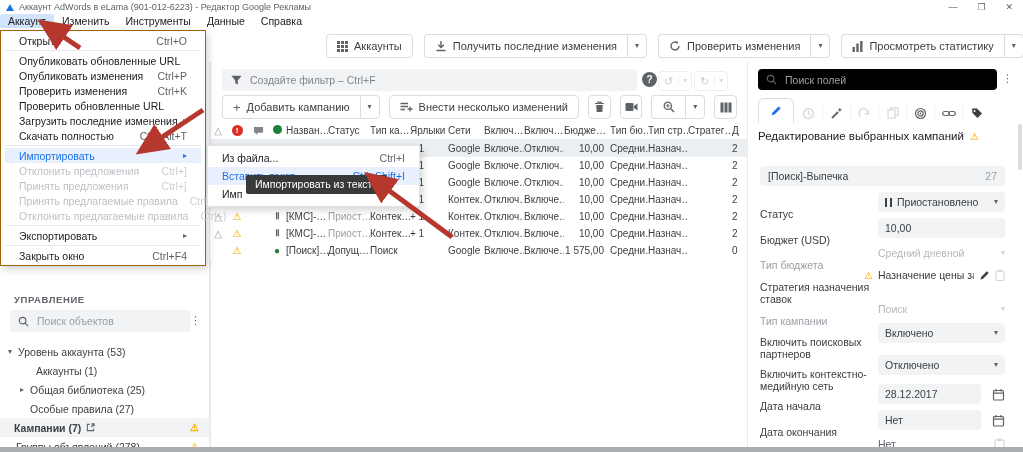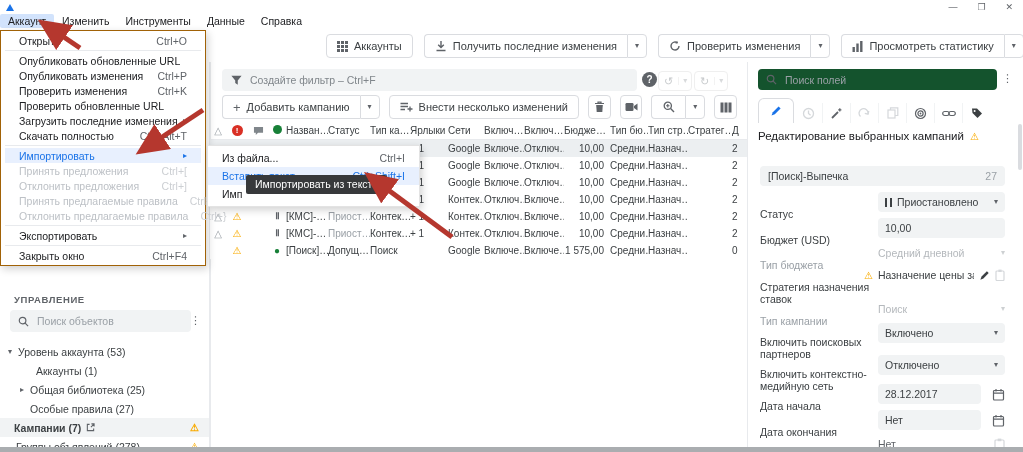--- a/index.html
+++ b/index.html
@@ -74,21 +74,21 @@
   .mi.hl{background:#e8f0fe;color:#1a73e8}
   .mi.hl .subar{color:#1a73e8}
   .msep{height:1px;background:#e8eaed;margin:2px 0}
   .submenu{position:absolute;left:207px;top:145px;width:213px;background:#fff;border:1px solid #e3e3e3;box-shadow:2px 3px 8px rgba(0,0,0,.18);padding:3px 0;z-index:42;font-size:10.5px;color:#202124}
   .smi{height:18px;display:flex;align-items:center;padding:0 14px}
   .smi .sc{margin-left:auto;color:#5f6368}
   .smi.hl{background:#e8f0fe;color:#1a73e8}
   .smi.hl .sc{color:#1a73e8}
   .tooltip{position:absolute;left:246px;top:175px;height:19px;line-height:19px;background:#37393b;color:#fff;font-size:10.5px;padding:0 9px;border-radius:2px;z-index:45;white-space:nowrap}
   
-  .rp-search{position:absolute;top:7px;left:10px;right:26px;height:21px;background:#14532d;border-radius:4px;display:flex;align-items:center;gap:8px;padding:0 8px;color:#9aa0a6;font-size:10.5px}
+  .rp-search{position:absolute;top:7px;left:10px;right:26px;height:21px;background:#000000;border-radius:4px;display:flex;align-items:center;gap:8px;padding:0 8px;color:#9aa0a6;font-size:10.5px}
   .rp-kebab{position:absolute;top:10px;right:10px;color:#5f6368;font-size:11px}
   .rp-tabs{position:absolute;top:36px;left:10px;right:22px;height:25px;display:flex;align-items:flex-end}
   .rp-tab1{width:36px;height:25px;border:1px solid #dadce0;border-bottom:none;border-radius:6px 6px 0 0;display:flex;align-items:center;justify-content:center;background:#fff}
   .rp-ticon{width:28px;height:20px;display:flex;align-items:center;justify-content:center;border-left:1px solid #f1f3f4}
   .rp-ticon.first{border-left:none}
   .rp-title{position:absolute;top:68px;left:10px;font-size:11.5px;color:#202124;display:flex;align-items:center;gap:6px;white-space:nowrap}
   .fr{position:absolute;left:12px;right:18px;height:22px}
   .fl{position:absolute;left:0;top:16px;width:114px;font-size:10.5px;color:#3c4043;line-height:12px}
   .fl.dim{color:#9aa0a6}
   .fc{position:absolute;left:118px;right:0;top:0;height:20px;display:flex;align-items:center;gap:5px;font-size:10.5px;color:#3c4043;white-space:nowrap;overflow:hidden}
@@ -102,20 +102,21 @@
   .rowicon{position:absolute;right:0;top:4px;display:inline-flex}
   .rp-scroll{position:absolute;right:1px;top:62px;width:4px;height:46px;background:#dadce0;border-radius:2px}
   .grid-vline{position:absolute;left:0;top:0;bottom:0;width:1px;background:#e8eaed}
   svg{display:block}
 </style>
 </head>
 <body>
 
 <div class="titlebar">
   <span class="applogo"></span>
+  <span>Аккаунт AdWords в eLama (901-012-6223) - Редактор Google Рекламы</span>
   <span class="wincontrols">
     <span>—</span>
     <span>❐</span>
     <span>✕</span>
   </span>
 </div>
 
 <div class="menubar">
   <span class="mb-item active">Аккаунт</span>
   <span class="mb-item">Изменить</span>
@@ -682,26 +683,26 @@
   <div class="mi">
     <span>Скачать полностью</span>
     <span class="sc">Ctrl+Alt+T</span>
   </div>
   <div class="msep"></div>
   <div class="mi hl">
     <span>Импортировать</span>
     <span class="subar">▸</span>
   </div>
   <div class="mi disabled">
+    <span>Отклонить предложения</span>
+    <span class="sc">Ctrl+]</span>
+  </div>
+  <div class="mi disabled">
     <span>Принять предложения</span>
     <span class="sc">Ctrl+[</span>
-  </div>
-  <div class="mi disabled">
-    <span>Отклонить предложения</span>
-    <span class="sc">Ctrl+]</span>
   </div>
   <div class="mi disabled">
     <span>Принять предлагаемые правила</span>
     <span class="sc">Ctrl+{</span>
   </div>
   <div class="mi disabled">
     <span>Отклонить предлагаемые правила</span>
     <span class="sc">Ctrl+}</span>
   </div>
   <div class="msep"></div>

